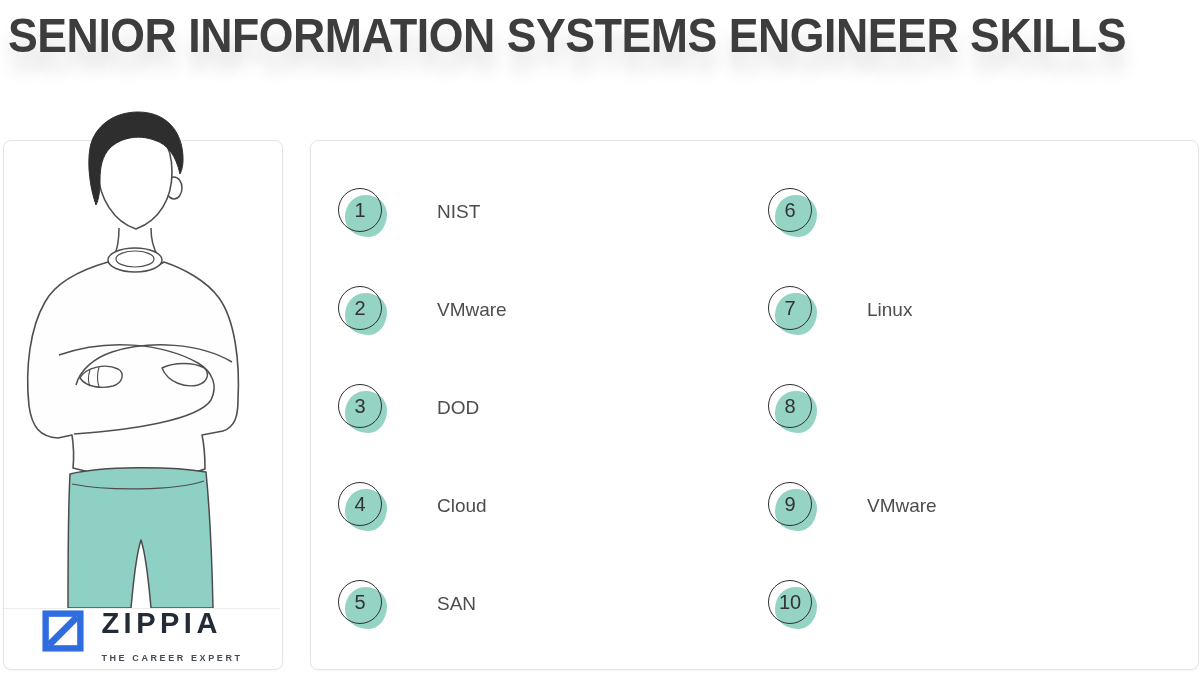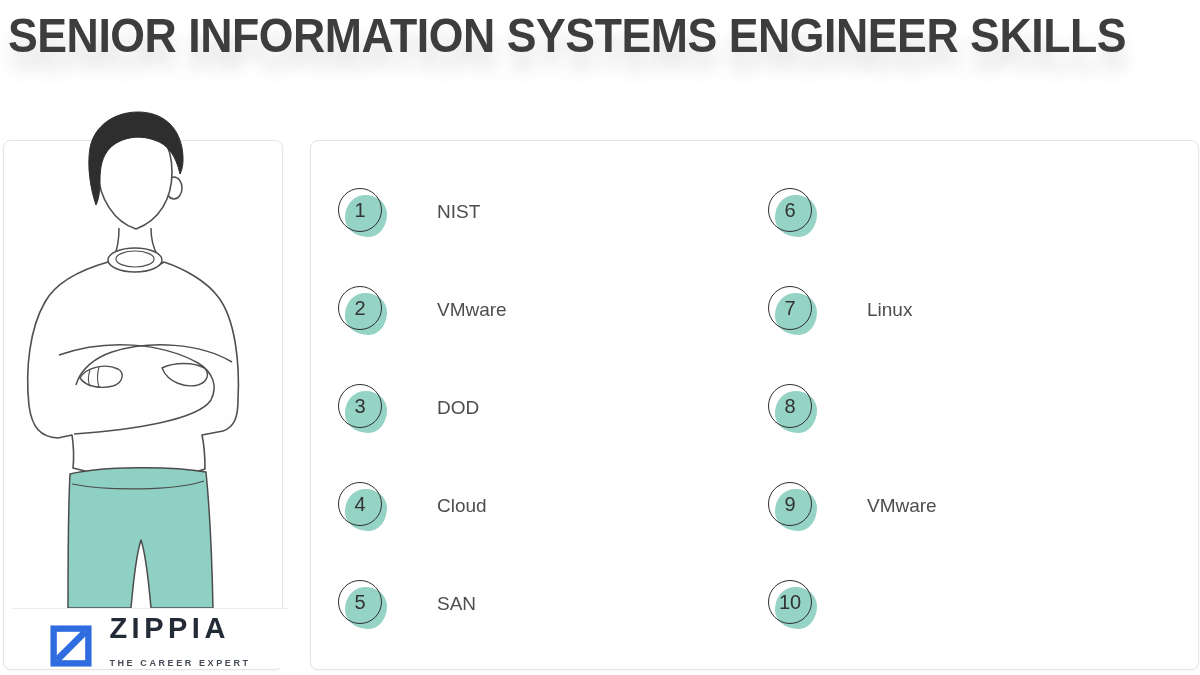--- a/index.html
+++ b/index.html
@@ -19,23 +19,23 @@
   .card{
     position:absolute;background:#ffffff;border:1px solid #e4e4e4;
     border-radius:8px;box-shadow:0 1px 3px rgba(0,0,0,0.04);
   }
   .card-left{left:3px;top:140px;width:278px;height:528px;z-index:1;}
   .card-right{left:310px;top:140px;width:887px;height:528px;z-index:1;}
   
   .figure-svg{position:absolute;left:2px;top:100px;width:280px;height:512px;z-index:2;}
   
   .logo-strip{
-    position:absolute;left:12px;top:608px;width:276px;height:59px;z-index:3;
+    position:absolute;left:4px;top:608px;width:276px;height:59px;z-index:3;
     background:#ffffff;border-top:1px solid #ececec;border-radius:0 0 8px 8px;
-    display:flex;align-items:flex-end;justify-content:center;gap:16px;
+    display:flex;align-items:flex-start;justify-content:center;gap:16px;
   }
   .logo-icon{width:44px;height:44px;flex:0 0 auto;}
   .logo-text{display:flex;flex-direction:column;}
   .logo-brand{font-size:29px;font-weight:700;letter-spacing:4.5px;color:#232b36;line-height:1;}
   .logo-tagline{font-size:9px;font-weight:700;letter-spacing:2.6px;color:#444b54;margin-top:16px;line-height:1;}
   
   .skill-row{position:absolute;width:420px;height:52px;}
   .badge{position:absolute;left:0;top:0;width:52px;height:52px;}
   .blob{
     position:absolute;left:7px;top:7px;width:42px;height:42px;

